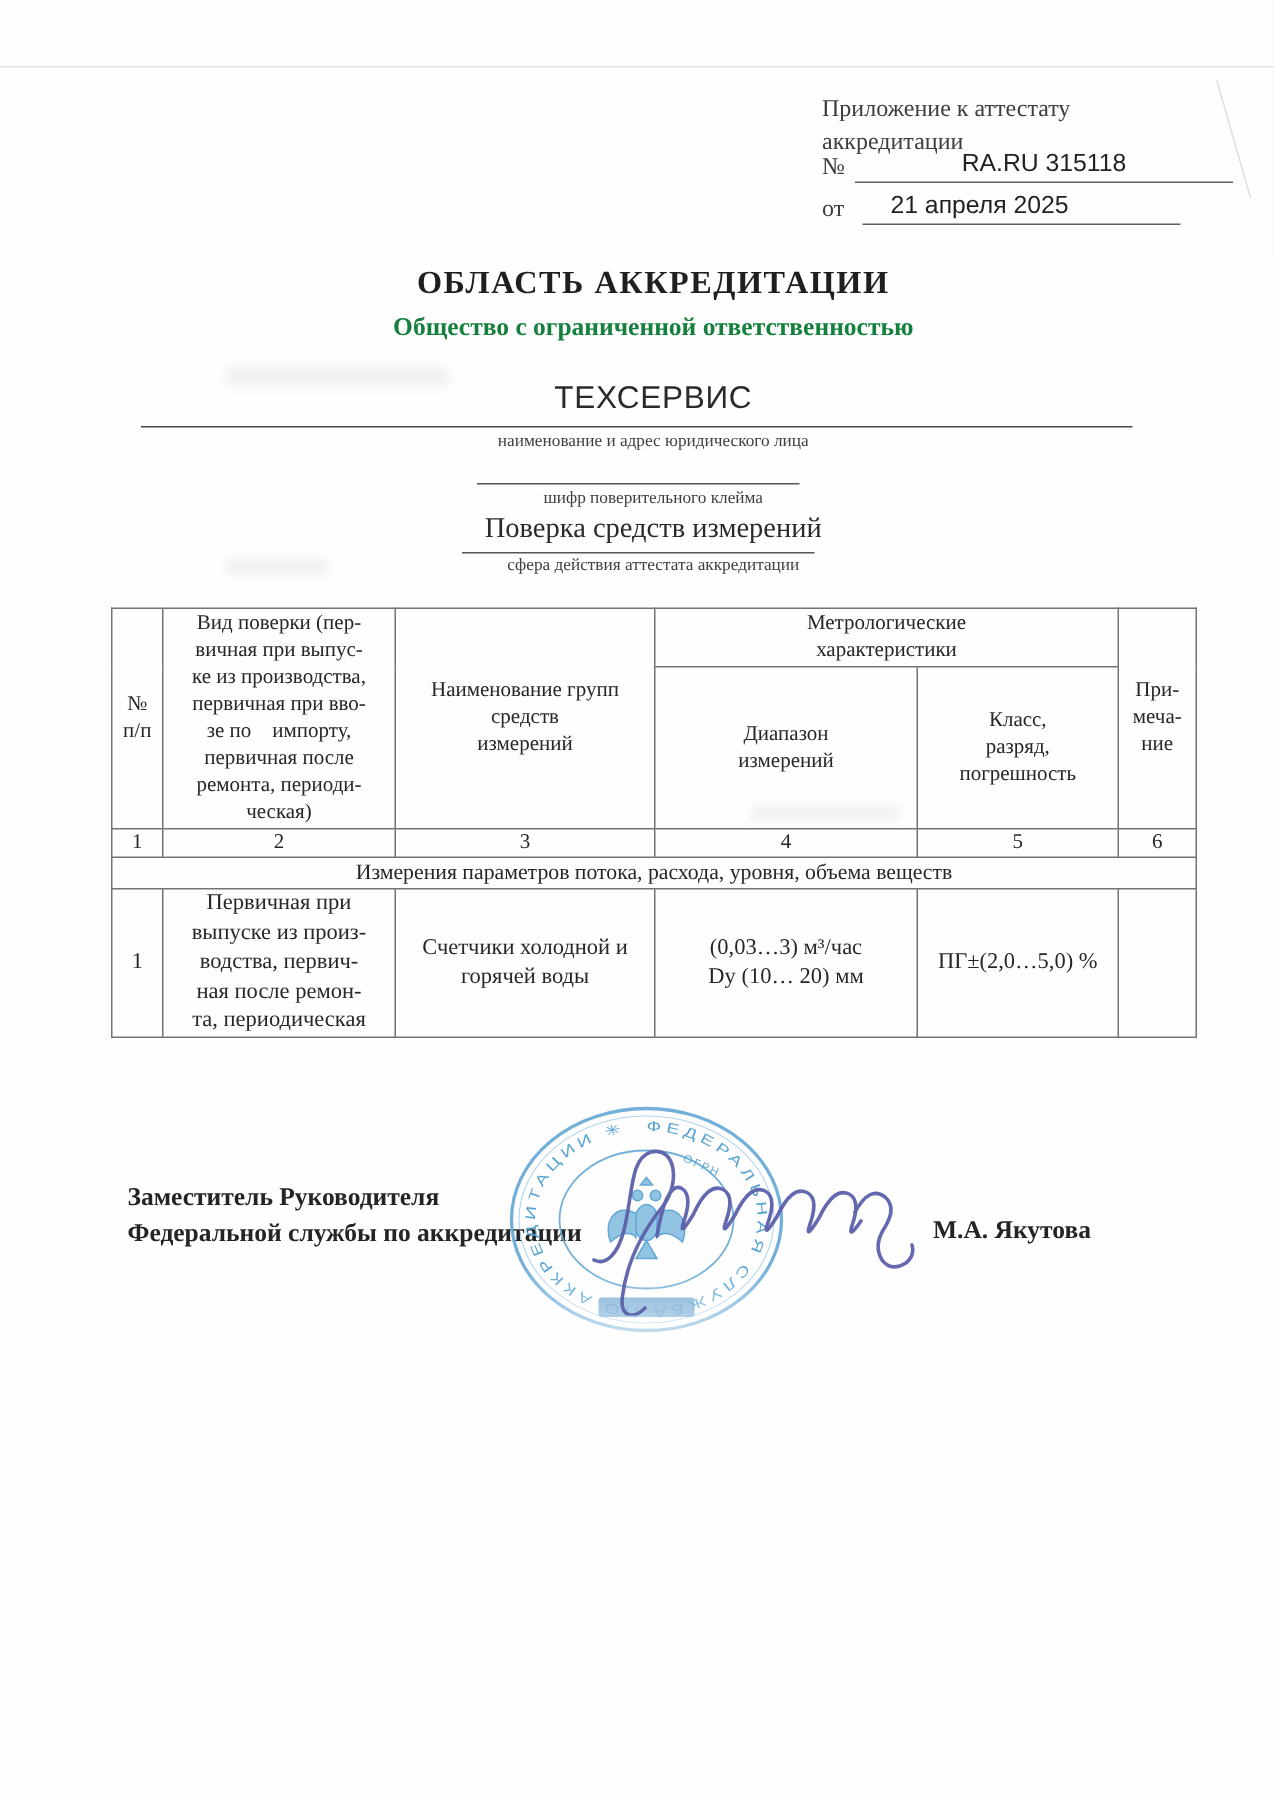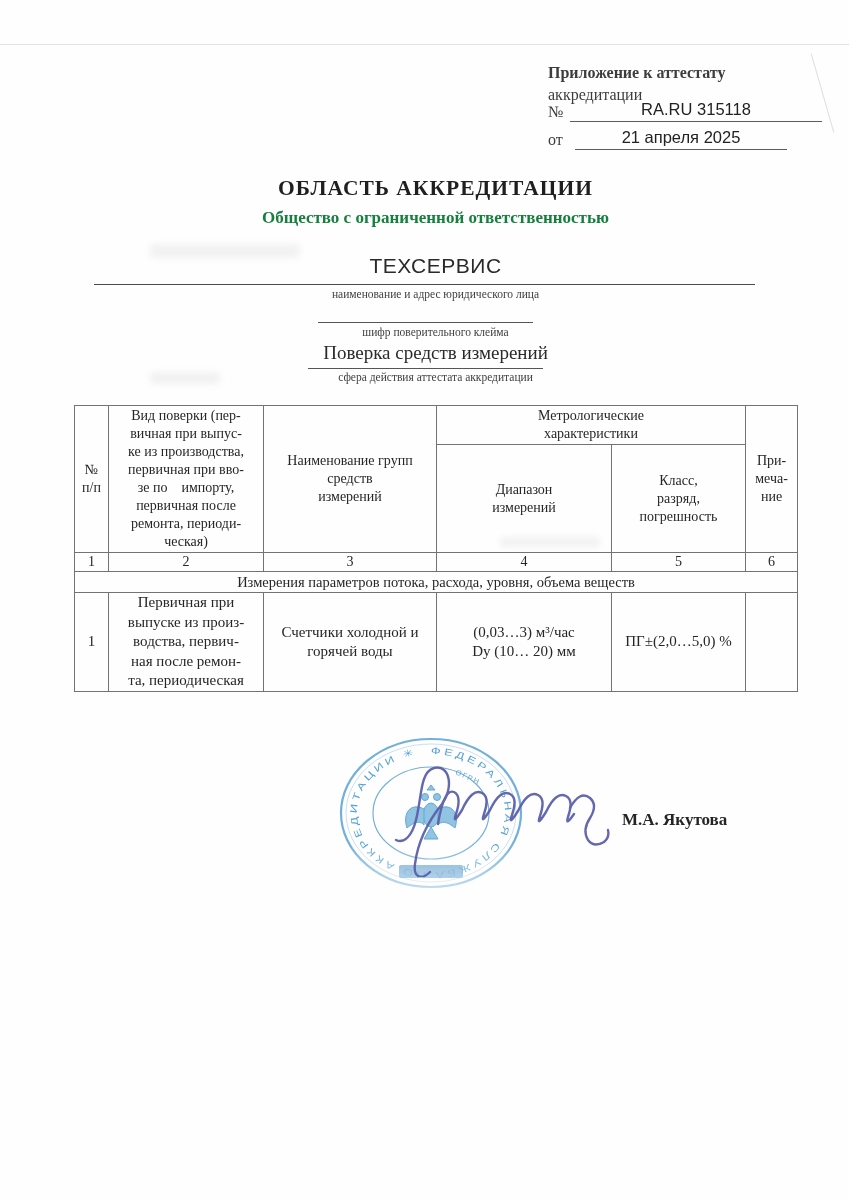--- a/index.html
+++ b/index.html
@@ -52,29 +52,29 @@
 <body>
 
 <div class="page">
 
   <div class="abs scan-topline"></div>
   <div class="abs scan-scratch"></div>
   <div class="abs smudge" style="left:150px;top:244px;width:150px;height:14px;"></div>
   <div class="abs smudge" style="left:150px;top:372px;width:70px;height:12px;"></div>
   <div class="abs smudge" style="left:500px;top:537px;width:100px;height:10px;"></div>
 
-  <div class="abs hdr-line" style="top:62px;font-weight:bold;">Приложение к аттестату</div>
+  <div class="abs hdr-line" style="top:62px;">Приложение к аттестату</div>
   <div class="abs hdr-line" style="top:84px;">аккредитации</div>
 
   <div class="abs hdr-label" style="top:103px;">№</div>
   <div class="abs fill-value" style="left:570px;top:100px;width:252px;">RA.RU 315118</div>
   <div class="abs fill-underline" style="left:570px;top:121px;width:252px;"></div>
 
   <div class="abs hdr-label" style="top:131px;">от</div>
-  <div class="abs fill-value" style="left:575px;top:128px;width:212px;">21 апреля 2025</div>
+  <div class="abs fill-value" style="left:547px;top:128px;width:212px;">21 апреля 2025</div>
   <div class="abs fill-underline" style="left:575px;top:149px;width:212px;"></div>
 
   <div class="abs center-band doc-title" style="top:164px;">ОБЛАСТЬ АККРЕДИТАЦИИ</div>
   <div class="abs center-band doc-subtitle" style="top:208px;">Общество с ограниченной ответственностью</div>
 
   <div class="abs center-band org-name" style="top:254px;">ТЕХСЕРВИС</div>
   <div class="abs rule" style="left:94px;top:284px;width:661px;"></div>
   <div class="abs center-band caption" style="top:288px;">наименование и адрес юридического лица</div>
 
   <div class="abs rule-thin" style="left:318px;top:322px;width:215px;"></div>
@@ -164,20 +164,24 @@
             <div>(0,03…3) м³/час</div>
             <div>Dy (10… 20) мм</div>
           </span>
         </td>
         <td class="data">ПГ±(2,0…5,0) %</td>
         <td class="data"></td>
       </tr>
     </tbody>
   </table>
 
+  <div class="abs signer" style="left:85px;top:786px;">
+    <div>Заместитель Руководителя</div>
+    <div>Федеральной службы по аккредитации</div>
+  </div>
   <div class="abs signer-name" style="left:622px;top:810px;">М.А. Якутова</div>
 
   <svg class="abs stamp-svg" style="left:335px;top:733px;" width="192" height="162" viewBox="0 0 192 162" aria-hidden="true">
     <g stroke="#66a9d6" fill="none" opacity="0.92">
       <ellipse cx="96" cy="80" rx="90" ry="74" stroke-width="2.2"></ellipse>
       <ellipse cx="96" cy="80" rx="85" ry="69" stroke-width="0.7" opacity="0.55"></ellipse>
       <ellipse cx="96" cy="80" rx="58" ry="46" stroke-width="1.2"></ellipse>
     </g>
     <defs>
       <path id="ringPath" d="M96,21 a74,59 0 1 1 -0.05,0"></path>

